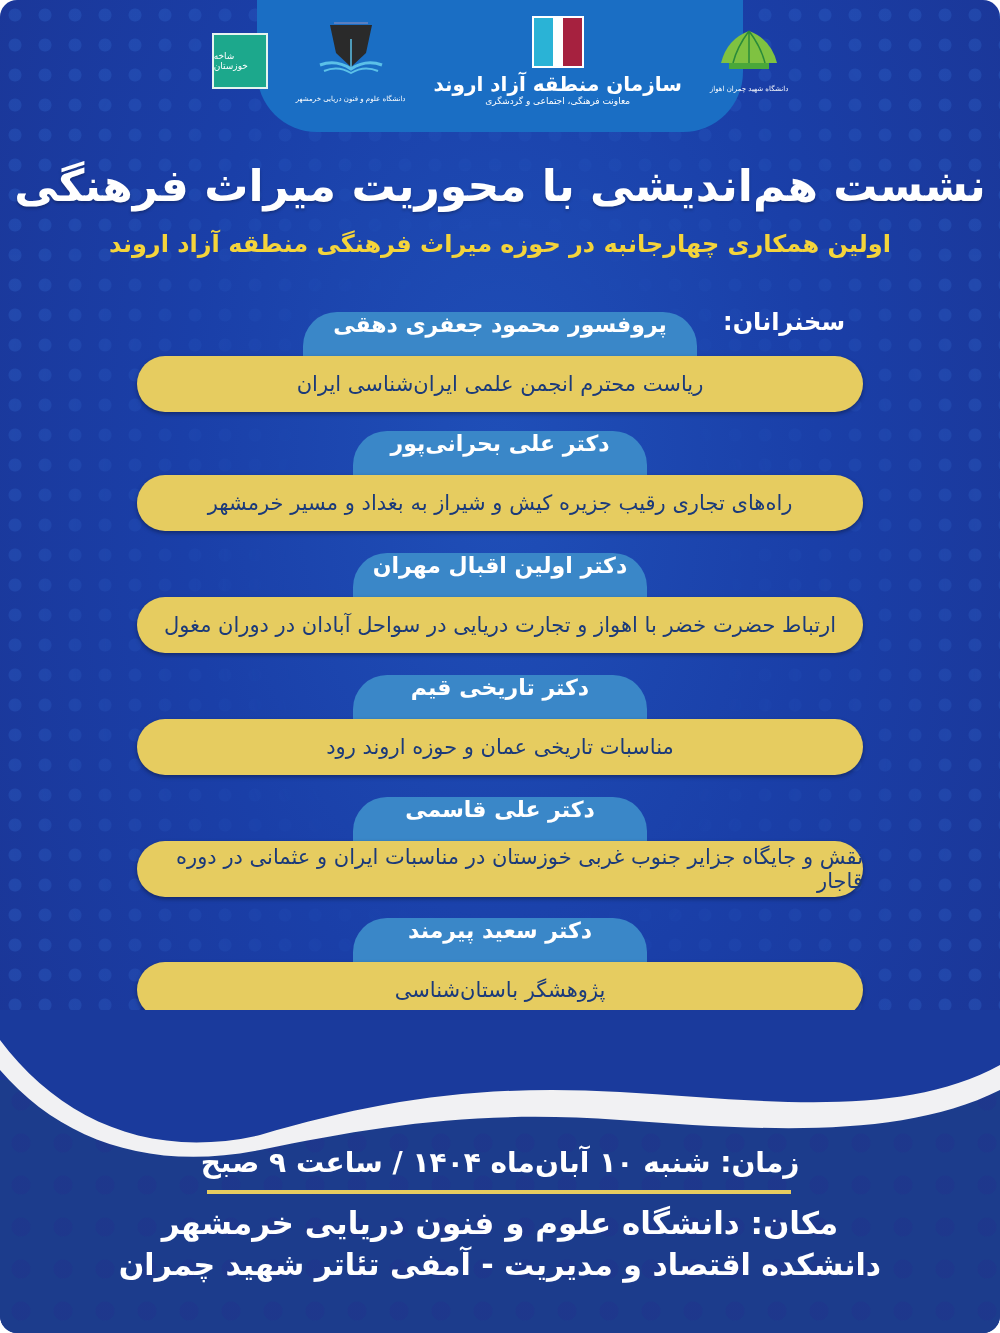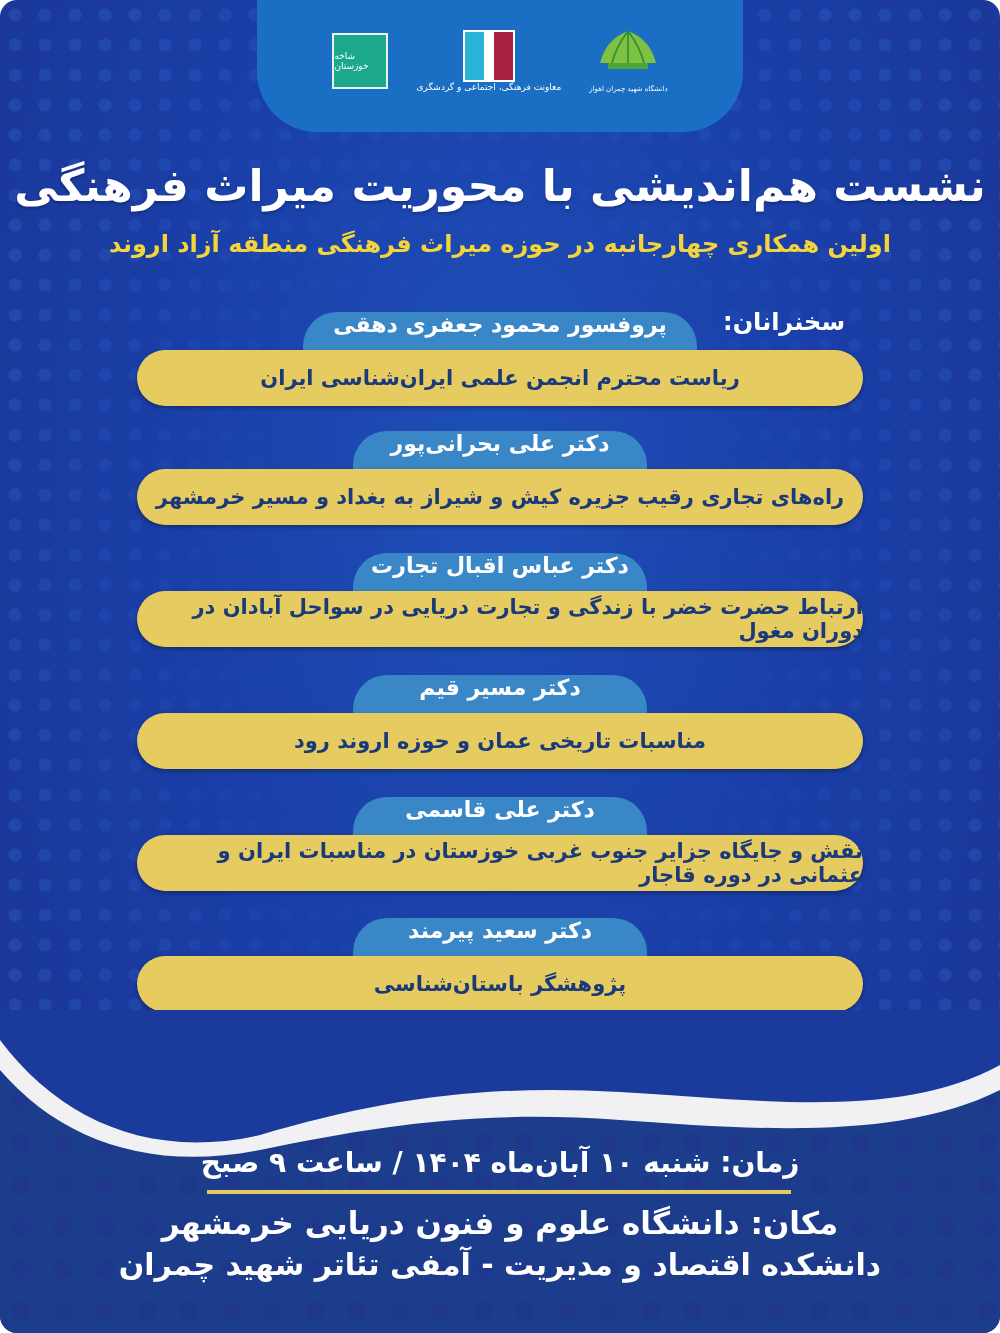--- a/index.html
+++ b/index.html
@@ -57,25 +57,25 @@
 
   .speaker { position: absolute; left: 0; width: 1000px; }
   .name-tab {
     position: absolute; left: 353px; width: 294px; height: 60px; top: 0;
     background: #3a87c8; border-radius: 34px 34px 0 0;
     display: flex; align-items: flex-start; justify-content: center; padding-top: 0; box-sizing: border-box;
     color: #fff; font-weight: bold; font-size: 22px; direction: rtl;
   }
   .name-tab.wide { left: 303px; width: 394px; }
   .topic-pill {
-    position: absolute; left: 137px; width: 726px; height: 56px; top: 38px;
+    position: absolute; left: 137px; width: 726px; height: 56px; top: 44px;
     background: #e6cc60; border-radius: 28px;
     box-shadow: 0 2px 4px rgba(0,0,0,0.35);
     display: flex; align-items: center; justify-content: center;
-    color: #1b3a7a; font-weight: bold; font-size: 21px; direction: rtl;
+    color: #1b3a7a; font-weight: normal; font-size: 21px; direction: rtl;
   }
 
   .wave { position: absolute; left: 0; top: 1010px; width: 1000px; height: 150px; }
   .bottom-bg {
     position: absolute; left: 0; right: 0; top: 1080px; bottom: 0; background: #1c3c8c;
   }
   .bottom-dots {
     position: absolute; left: 0; right: 0; top: 1080px; bottom: 0;
     background-image: radial-gradient(circle, rgba(30,55,140,0.9) 0 9px, transparent 10px);
     background-size: 42px 42px;
@@ -102,25 +102,36 @@
 <div class="poster">
   <div class="dots fade-center"></div>
 
   <div class="logo-tab">
     <div class="logo">
       <div class="logo-green-box">
         <span>شاخه خوزستان</span>
       </div>
     </div>
     <div class="logo">
+      <svg class="logo-ship" viewBox="0 0 70 64">
+        <path d="M14 6 L56 6 L50 34 L35 48 L20 34 Z" fill="#2a2a2a"></path>
+        <path d="M18 4 L52 4" stroke="#5a7fc0" stroke-width="2"></path>
+        <line x1="35" y1="20" x2="35" y2="48" stroke="#5bc0e8" stroke-width="1.5"></line>
+        <path d="M4 46 Q20 40 35 50 Q50 40 66 46" fill="none" stroke="#5bc0e8" stroke-width="3"></path>
+        <path d="M8 52 Q22 46 35 54 Q48 46 62 52" fill="none" stroke="#5bc0e8" stroke-width="2"></path>
+      </svg>
+      <span class="logo-text-small">دانشگاه علوم و فنون دریایی خرمشهر</span>
+    </div>
+    <div class="logo">
       <div class="logo-arvand-mark">
         <div class="c1"></div>
           <div class="c2"></div>
           <div class="c3"></div>
       </div>
+      <span class="logo-arvand-title">سازمان منطقه آزاد اروند</span>
       <span class="logo-arvand-sub">معاونت فرهنگی، اجتماعی و گردشگری</span>
     </div>
     <div class="logo">
       <svg class="logo-leaf" viewBox="0 0 60 44">
         <path d="M30 2 Q8 10 2 34 L58 34 Q52 10 30 2 Z" fill="#7fc241"></path>
         <path d="M30 2 Q18 18 14 34 M30 2 Q42 18 46 34 M30 2 L30 34" stroke="#2a8a3a" stroke-width="1.5" fill="none"></path>
         <rect x="10" y="34" width="40" height="6" fill="#4aa83a"></rect>
       </svg>
       <span class="logo-text-small">دانشگاه شهید چمران اهواز</span>
     </div>
@@ -133,25 +144,25 @@
 
   <div class="speaker" style="top:312px;">
     <div class="name-tab wide">پروفسور محمود جعفری دهقی</div>
     <div class="topic-pill">ریاست محترم انجمن علمی ایران‌شناسی ایران</div>
   </div>
   <div class="speaker" style="top:431px;">
     <div class="name-tab">دکتر علی بحرانی‌پور</div>
     <div class="topic-pill">راه‌های تجاری رقیب جزیره کیش و شیراز به بغداد و مسیر خرمشهر</div>
   </div>
   <div class="speaker" style="top:553px;">
-    <div class="name-tab">دکتر عباس اقبال تجارت</div>
-    <div class="topic-pill">ارتباط حضرت خضر با زندگی و تجارت دریایی در سواحل آبادان در دوران مغول</div>
+    <div class="name-tab">دکتر اولین اقبال مهران</div>
+    <div class="topic-pill">ارتباط حضرت خضر با اهواز و تجارت دریایی در سواحل آبادان در دوران مغول</div>
   </div>
   <div class="speaker" style="top:675px;">
-    <div class="name-tab">دکتر مسیر قیم</div>
+    <div class="name-tab">دکتر تاریخی قیم</div>
     <div class="topic-pill">مناسبات تاریخی عمان و حوزه اروند رود</div>
   </div>
   <div class="speaker" style="top:797px;">
     <div class="name-tab">دکتر علی قاسمی</div>
     <div class="topic-pill">نقش و جایگاه جزایر جنوب غربی خوزستان در مناسبات ایران و عثمانی در دوره قاجار</div>
   </div>
   <div class="speaker" style="top:918px;">
     <div class="name-tab">دکتر سعید پیرمند</div>
     <div class="topic-pill">پژوهشگر باستان‌شناسی</div>
   </div>

